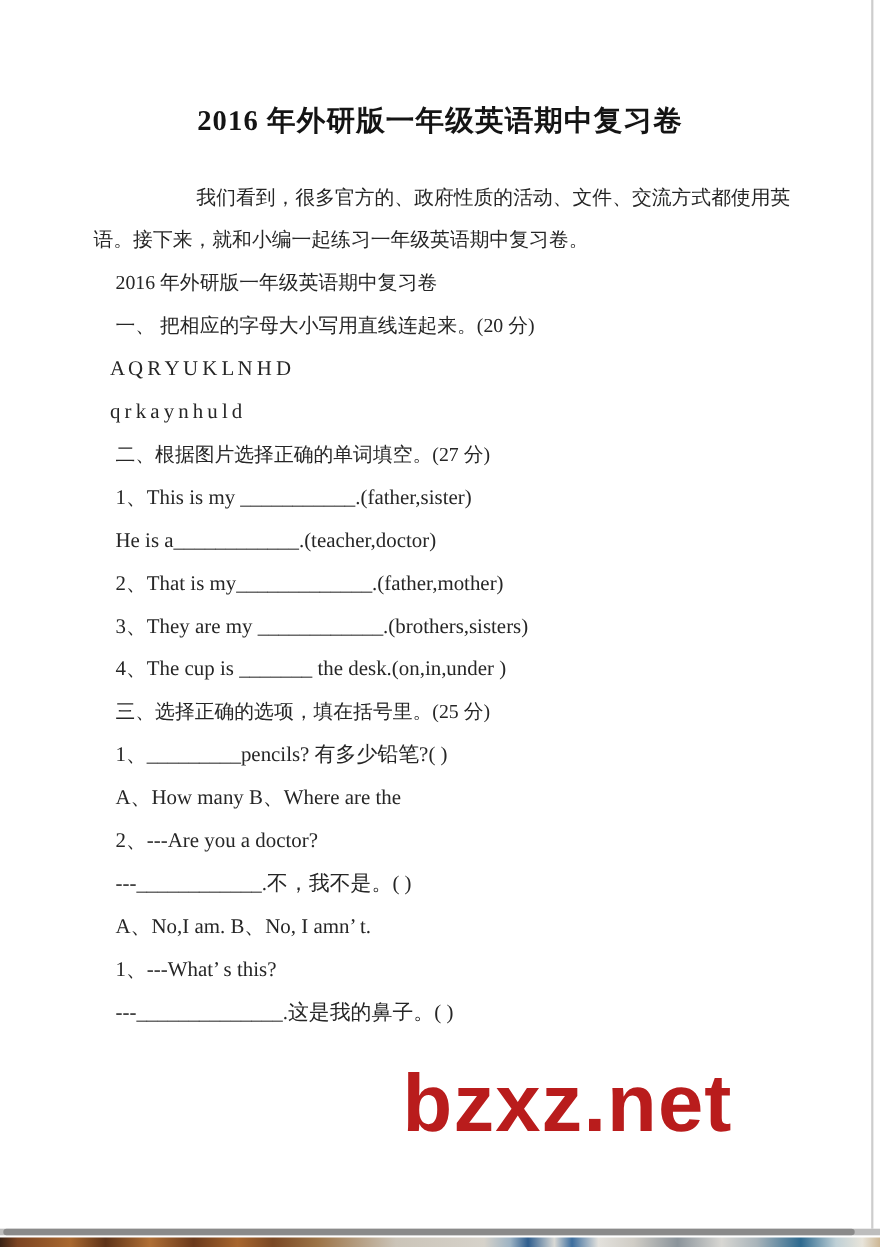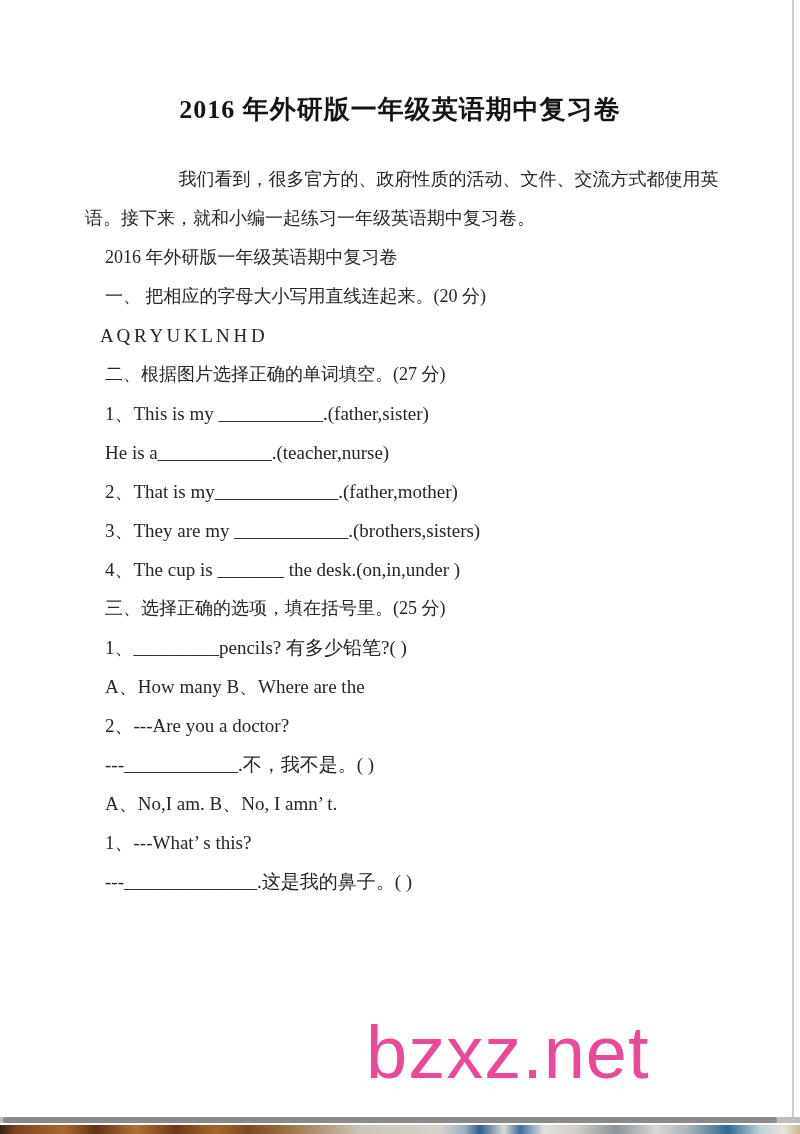--- a/index.html
+++ b/index.html
@@ -26,24 +26,24 @@
   .line {
     height:39px; line-height:39px;
     font-size:19px;
     white-space:pre;
   }
   .cn { font-size:18px; }
   .indent2 { padding-left:37px;text-align:center; }
   .pad { padding-left:20px; }
   .letters { padding-left:15px; word-spacing:-1px; }
   .watermark {
-    position:absolute; left:366px; top:1010px;
+    position:absolute; left:366px; top:960px;
     font-family:"Liberation Sans","DejaVu Sans",sans-serif;
-    font-weight:400; font-size:74px; letter-spacing:1px;
-    color:#ec4899;
+    font-weight:700; font-size:74px; letter-spacing:1px;
+    color:#b91c1c;
     z-index:1;
     user-select:none;
   }
   .right-border {
     position:absolute; left:792px; top:0;
     width:2px; height:1117px;
     background:#cdcdcd;
     z-index:3;
   }
   .scroll-track {
@@ -79,23 +79,24 @@
 
   <h1 class="title">2016 年外研版一年级英语期中复习卷</h1>
 
   <div class="doc-body">
     <div class="line cn indent2">我们看到，很多官方的、政府性质的活动、文件、交流方式都使用英</div>
     <div class="line cn">语。接下来，就和小编一起练习一年级英语期中复习卷。</div>
     <div class="line cn pad">2016 年外研版一年级英语期中复习卷</div>
 
     <div class="line cn pad">一、 把相应的字母大小写用直线连起来。(20 分)</div>
     <div class="line letters">A Q R Y U K L N H D</div>
+    <div class="line letters">q r k a y n h u l d</div>
     <div class="line cn pad">二、根据图片选择正确的单词填空。(27 分)</div>
     <div class="line pad">1、This is my ___________.(father,sister)</div>
-    <div class="line pad">He is a____________.(teacher,nurse)</div>
+    <div class="line pad">He is a____________.(teacher,doctor)</div>
     <div class="line pad">2、That is my_____________.(father,mother)</div>
     <div class="line pad">3、They are my ____________.(brothers,sisters)</div>
     <div class="line pad">4、The cup is _______ the desk.(on,in,under )</div>
     <div class="line cn pad">三、选择正确的选项，填在括号里。(25 分)</div>
     <div class="line pad">1、_________pencils? 有多少铅笔?( )</div>
     <div class="line pad">A、How many B、Where are the</div>
     <div class="line pad">2、---Are you a doctor?</div>
     <div class="line pad">---____________.不，我不是。( )</div>
     <div class="line pad">A、No,I am. B、No, I amn’ t.</div>
     <div class="line pad">1、---What’ s this?</div>

